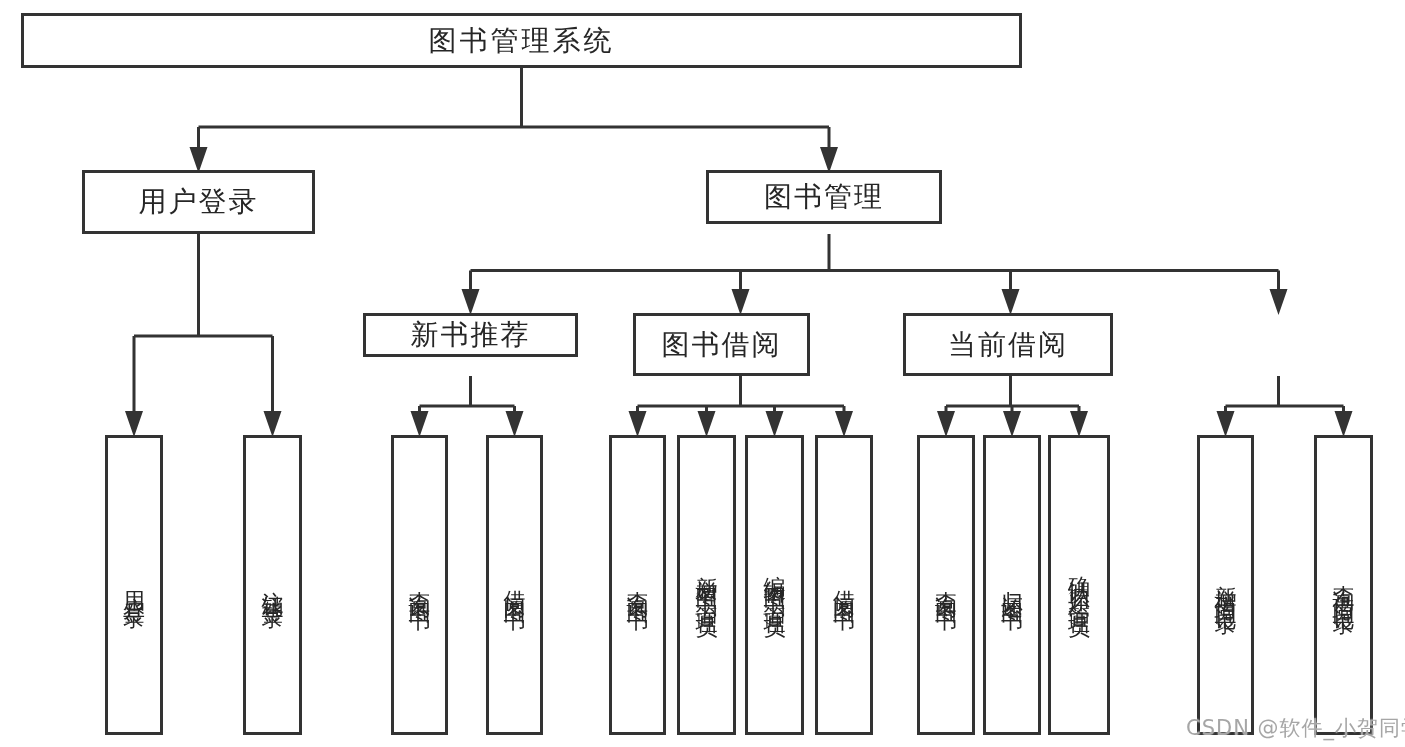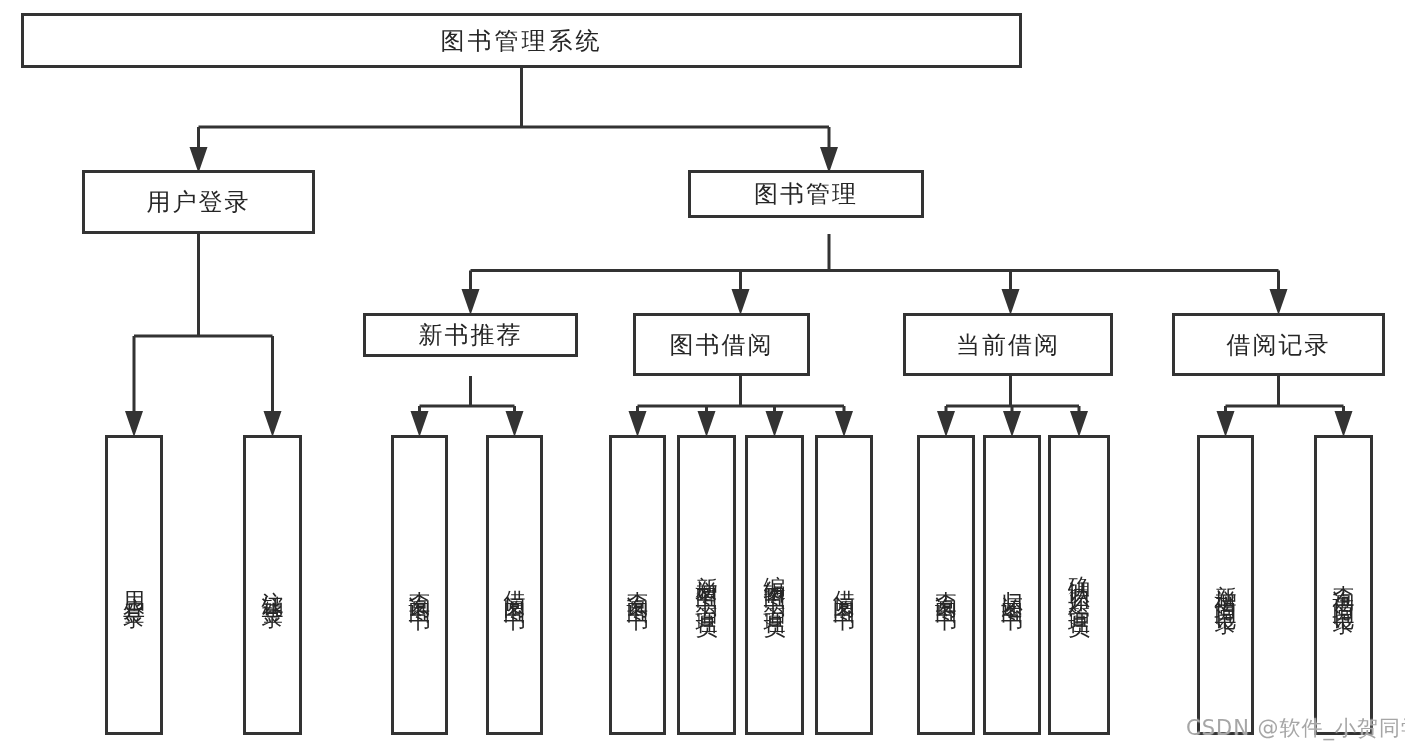--- a/index.html
+++ b/index.html
@@ -21,21 +21,21 @@
     position: absolute;
     box-sizing: border-box;
     border: 3px solid #333333;
     background: #ffffff;
     display: flex;
     align-items: center;
     justify-content: center;
     color: #262626;
   }
   .hbox {
-    font-size: 24px;
+    font-size: 28px;
     letter-spacing: 2px;
   }
   .hbox.root {
     letter-spacing: 3px;
   }
   .vbox {
     writing-mode: vertical-rl;
     text-orientation: mixed;
     font-size: 22px;
     letter-spacing: 6px;
@@ -92,26 +92,25 @@
       M937 411 h18 L946 437 Z
       M1003 411 h18 L1012 437 Z
       M1070 411 h18 L1079 437 Z
       M1216.5 411 h18 L1225.5 437 Z
       M1334.5 411 h18 L1343.5 437 Z"></path>
   </svg>
 
   <div class="box hbox root" style="left:21px;top:13px;width:1001px;height:55px">图书管理系统</div>
 
   <div class="box hbox" style="left:82px;top:170px;width:233px;height:64px">用户登录</div>
-  <div class="box hbox" style="left:688px;top:170px;width:236px;height:48px">图书管理</div>
+  <div class="box hbox" style="left:706px;top:170px;width:236px;height:54px">图书管理</div>
 
   <div class="box hbox" style="left:363px;top:313px;width:215px;height:44px">新书推荐</div>
   <div class="box hbox" style="left:633px;top:313px;width:177px;height:63px">图书借阅</div>
   <div class="box hbox" style="left:903px;top:313px;width:210px;height:63px">当前借阅</div>
-  <div class="box hbox" style="left:1172px;top:313px;width:213px;height:63px">借阅记录</div>
 
   <div class="box vbox" style="left:105px;top:435px;width:58px;height:300px">用户登录</div>
   <div class="box vbox" style="left:243px;top:435px;width:59px;height:300px">注销登录</div>
 
   <div class="box vbox" style="left:391px;top:435px;width:57px;height:300px">查询图书</div>
   <div class="box vbox" style="left:486px;top:435px;width:57px;height:300px">借阅图书</div>
 
   <div class="box vbox" style="left:609px;top:435px;width:57px;height:300px">查询图书</div>
   <div class="box vbox" style="left:677px;top:435px;width:59px;height:300px">新增图书（管理员）</div>
   <div class="box vbox" style="left:745px;top:435px;width:59px;height:300px">编辑图书（管理员）</div>

